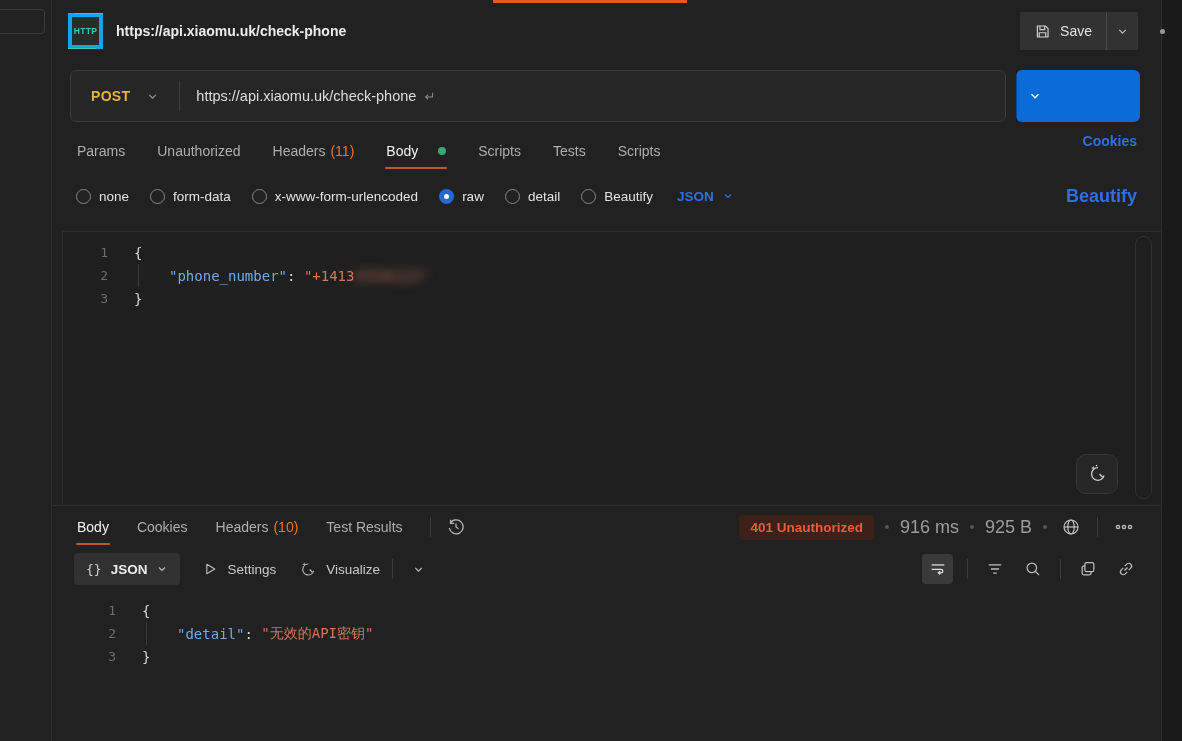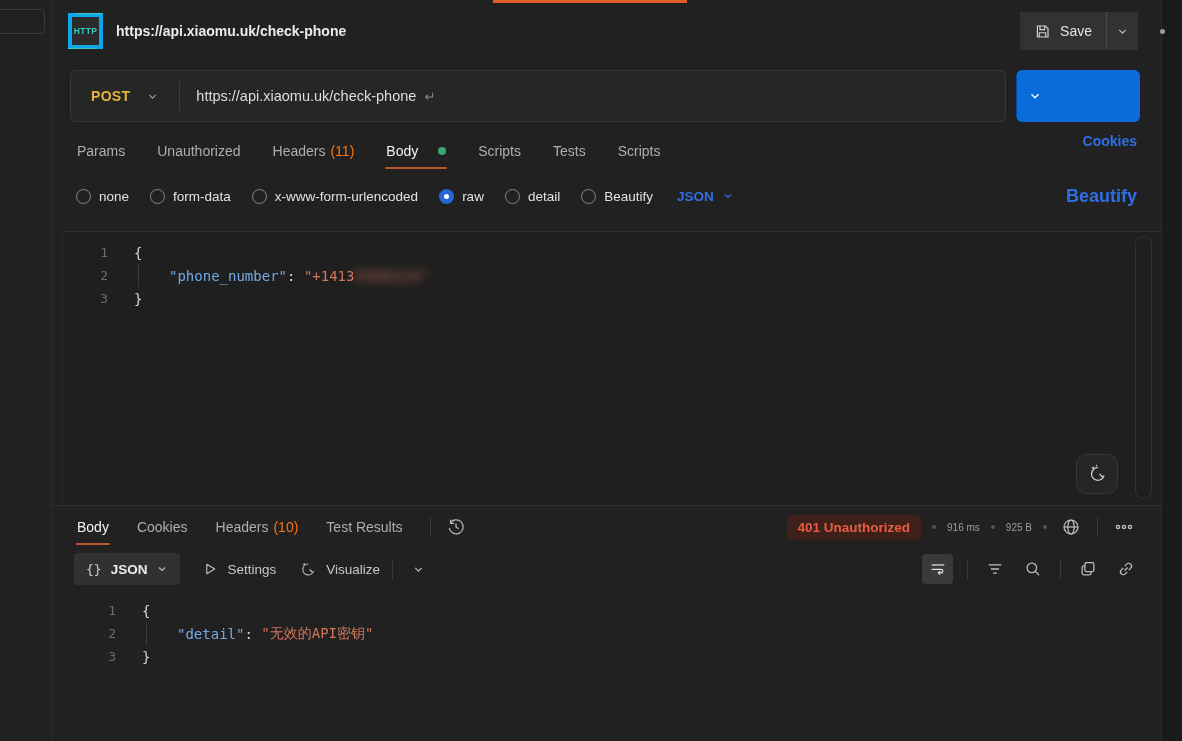--- a/index.html
+++ b/index.html
@@ -74,21 +74,21 @@
   .postbot-btn{ position:absolute; right:43px; bottom:11px; width:42px; height:40px; border:1px solid #373737; background:#262626; border-radius:10px; display:flex; align-items:center; justify-content:center; }
   .scroll-track{ position:absolute; right:9px; top:4px; bottom:6px; width:17px; border:1px solid #313131; border-radius:8px; }
 
   
   .response{ border-top:1px solid #2e2e2e; flex:1; display:flex; flex-direction:column; min-height:0; }
   .resp-tabs{ height:42px; display:flex; align-items:center; padding:0 24px; flex:none; }
   .resp-tabs .tab{ margin-right:26px; }
   .vdiv{ width:1px; height:20px; background:#3a3a3a; margin:0 12px; }
   .status-group{ margin-left:auto; display:flex; align-items:center; gap:11px;text-align:right; }
   .status-badge{ background:#3c2019; color:#e85c41; font-weight:600; font-size:13.5px; padding:5px 11px; border-radius:4px; }
-  .meta{ color:#9d9d9d; font-size:10px; }
+  .meta{ color:#9d9d9d; font-size:18px; }
   .meta-dot{ width:4px; height:4px; border-radius:50%; background:#555; }
   .icon-btn{ display:flex; align-items:center; justify-content:center; width:26px; height:26px; }
   .icon-btn.active-sq{ background:#3a3a3a; border-radius:4px; width:31px; height:30px; }
 
   .resp-toolbar{ height:42px; display:flex; align-items:center; padding:0 22px; flex:none; }
   .json-chip{ display:flex; align-items:center; gap:9px; background:#313131; border-radius:4px; height:32px; padding:0 12px; font-size:13.5px; color:#ececec; font-weight:600; }
   .chip-braces{ font-family:"DejaVu Sans Mono", monospace; color:#cfcfcf; font-size:13px; font-weight:400; }
   .tool-item{ display:flex; align-items:center; gap:9px; color:#c9c9c9; font-size:13.5px; margin-left:22px; }
   .right-icons{ margin-left:auto; display:flex; align-items:center; gap:12px; }
 

